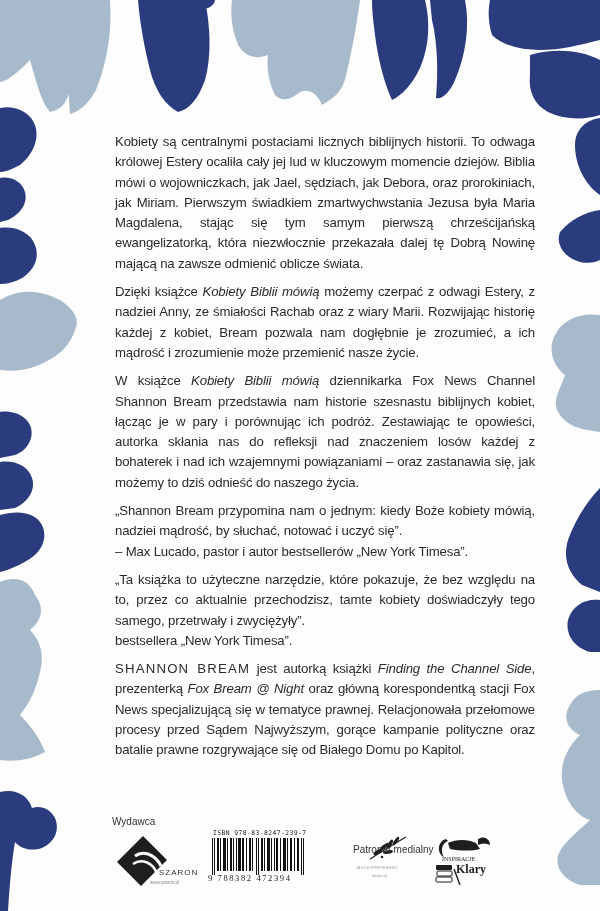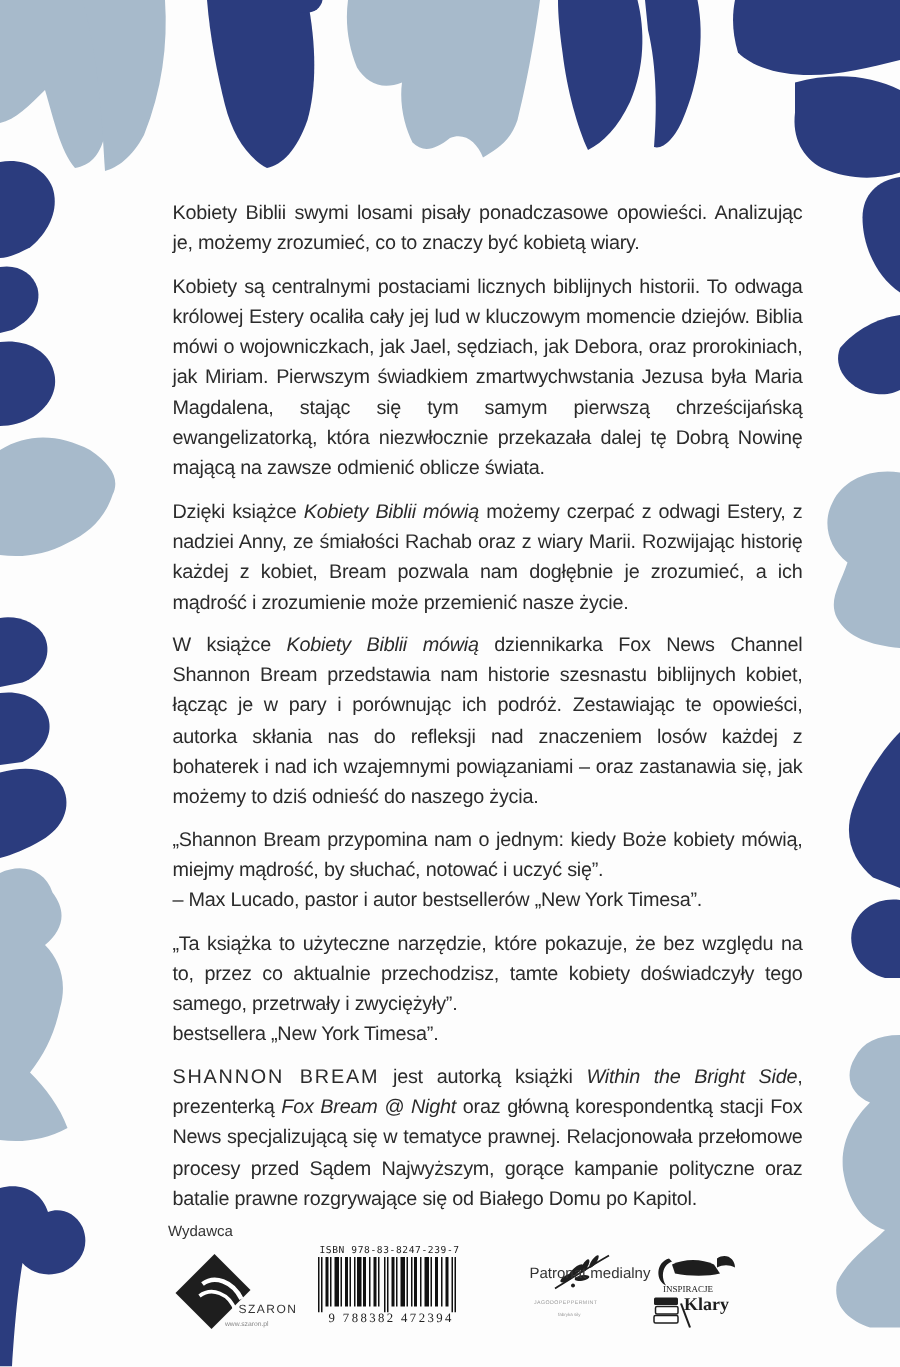--- a/index.html
+++ b/index.html
@@ -18,21 +18,21 @@
   .text-block p { margin: 0 0 8px 0; }
   .text-block .right { }
   .caps { letter-spacing: 1.2px; }
   .bottom { position: absolute; z-index: 2; }
   .label-small { font-size: 10px; color: #333; }
   .szaron-logo { position: absolute; left: 115px; top: 832px; width: 60px; height: 58px; }
   .szaron-name { position: absolute; left: 159px; top: 868px; font-size: 8px; letter-spacing: 1px; color: #333; }
   .szaron-url { position: absolute; left: 150px; top: 880px; font-size: 4.5px; color: #888; }
   .isbn-text { position: absolute; left: 213px; top: 829px; font-family: "DejaVu Sans Mono", monospace; font-size: 6.4px; letter-spacing: 0.4px; color: #222; }
   .barcode { position: absolute; left: 212px; top: 838px; width: 92px; height: 37px; }
-  .barcode-digits { position: absolute; left: 219px; top: 873px; font-family: "Liberation Serif", serif; font-size: 8.5px; letter-spacing: 1.6px; color: #222; }
+  .barcode-digits { position: absolute; left: 208px; top: 873px; font-family: "Liberation Serif", serif; font-size: 8.5px; letter-spacing: 1.6px; color: #222; }
   .jagoda-logo { position: absolute; left: 368px; top: 835px; width: 40px; height: 26px; }
   .jagoda-name { position: absolute; left: 356px; top: 866px; font-size: 3.5px; letter-spacing: 0.3px; color: #999; }
   .jagoda-sub { position: absolute; left: 372px; top: 874px; font-size: 3px; color: #999; }
   .klary-logo { position: absolute; left: 434px; top: 833px; width: 58px; height: 54px; }
 </style>
 </head>
 <body>
 
 <svg class="deco" viewBox="0 0 600 911" xmlns="http://www.w3.org/2000/svg">
   <g fill="#a7bacb">
@@ -73,36 +73,35 @@
     <path d="M0,515 C18,510 35,512 42,525 C48,538 42,552 28,560 C18,566 8,570 0,572 Z"></path>
 
     <path d="M600,488 C588,500 575,520 568,540 C562,560 570,575 582,585 L600,592 Z"></path>
     <path d="M600,600 C585,598 572,606 568,620 C565,635 575,648 590,652 L600,652 Z"></path>
 
     <path d="M0,792 C15,788 28,795 32,808 C40,805 50,808 55,818 C60,830 55,842 42,848 C30,852 20,848 15,842 C12,860 10,880 8,911 L0,911 Z"></path>
   </g>
 </svg>
 
 <div class="text-block">
-  <p class="rich">Kobiety Biblii swymi losami pisały ponadczasowe opowieści. Analizując je, możemy zrozumieć, co to znaczy być kobietą wiary.</p>
   <p class="rich">Kobiety są centralnymi postaciami licznych biblijnych historii. To odwaga królowej Estery ocaliła cały jej lud w kluczowym momencie dziejów. Biblia mówi o wojowniczkach, jak Jael, sędziach, jak Debora, oraz prorokiniach, jak Miriam. Pierwszym świadkiem zmartwychwstania Jezusa była Maria Magdalena, stając się tym samym pierwszą chrześcijańską ewangelizatorką, która niezwłocznie przekazała dalej tę Dobrą Nowinę mającą na zawsze odmienić oblicze świata.</p>
   <p class="rich">Dzięki książce <i>Kobiety Biblii mówią</i> możemy czerpać z odwagi Estery, z nadziei Anny, ze śmiałości Rachab oraz z wiary Marii. Rozwijając historię każdej z kobiet, Bream pozwala nam dogłębnie je zrozumieć, a ich mądrość i zrozumienie może przemienić nasze życie.</p>
   <p class="rich">W książce <i>Kobiety Biblii mówią</i> dziennikarka Fox News Channel Shannon Bream przedstawia nam historie szesnastu biblijnych kobiet, łącząc je w pary i porównując ich podróż. Zestawiając te opowieści, autorka skłania nas do refleksji nad znaczeniem losów każdej z bohaterek i nad ich wzajemnymi powiązaniami – oraz zastanawia się, jak możemy to dziś odnieść do naszego życia.</p>
 
   <div style="margin-bottom:8px;">
-    <p style="margin:0;">„Shannon Bream przypomina nam o jednym: kiedy Boże kobiety mówią, miejmy mądrość, by słuchać, notować i uczyć się”.</p>
+    <p style="margin:0;">„Shannon Bream przypomina nam o jednym: kiedy Boże kobiety mówią, nadziei mądrość, by słuchać, notować i uczyć się”.</p>
     <p class="right rich" style="margin:0;">– Max Lucado, pastor i autor bestsellerów „New York Timesa”.</p>
   </div>
 
   <div style="margin-bottom:8px;">
     <p style="margin:0;">„Ta książka to użyteczne narzędzie, które pokazuje, że bez względu na to, przez co aktualnie przechodzisz, tamte kobiety doświadczyły tego samego, przetrwały i zwyciężyły”.</p>
     <p class="right rich" style="margin:0;">bestsellera „New York Timesa”.</p>
   </div>
 
-  <p class="rich"><span class="caps">SHANNON BREAM</span> jest autorką książki <i>Within the Bright Side</i>, prezenterką <i>Fox Bream @ Night</i> oraz główną korespondentką stacji Fox News specjalizującą się w tematyce prawnej. Relacjonowała przełomowe procesy przed Sądem Najwyższym, gorące kampanie polityczne oraz batalie prawne rozgrywające się od Białego Domu po Kapitol.</p>
+  <p class="rich"><span class="caps">SHANNON BREAM</span> jest autorką książki <i>Finding the Channel Side</i>, prezenterką <i>Fox Bream @ Night</i> oraz główną korespondentką stacji Fox News specjalizującą się w tematyce prawnej. Relacjonowała przełomowe procesy przed Sądem Najwyższym, gorące kampanie polityczne oraz batalie prawne rozgrywające się od Białego Domu po Kapitol.</p>
 </div>
 
 <div class="bottom label-small" style="left:112px; top:816px;">Wydawca</div>
 
 <svg class="szaron-logo" viewBox="0 0 60 58">
   <polygon points="2,30 28,4 52,28 26,54" fill="#1e1e1e"></polygon>
   <path d="M20,24 C28,18 40,22 46,34" stroke="#fff" stroke-width="3" fill="none"></path>
   <path d="M18,32 C26,26 38,30 42,42" stroke="#fff" stroke-width="2.5" fill="none"></path>
 </svg>
 <div class="szaron-name">SZARON</div>

